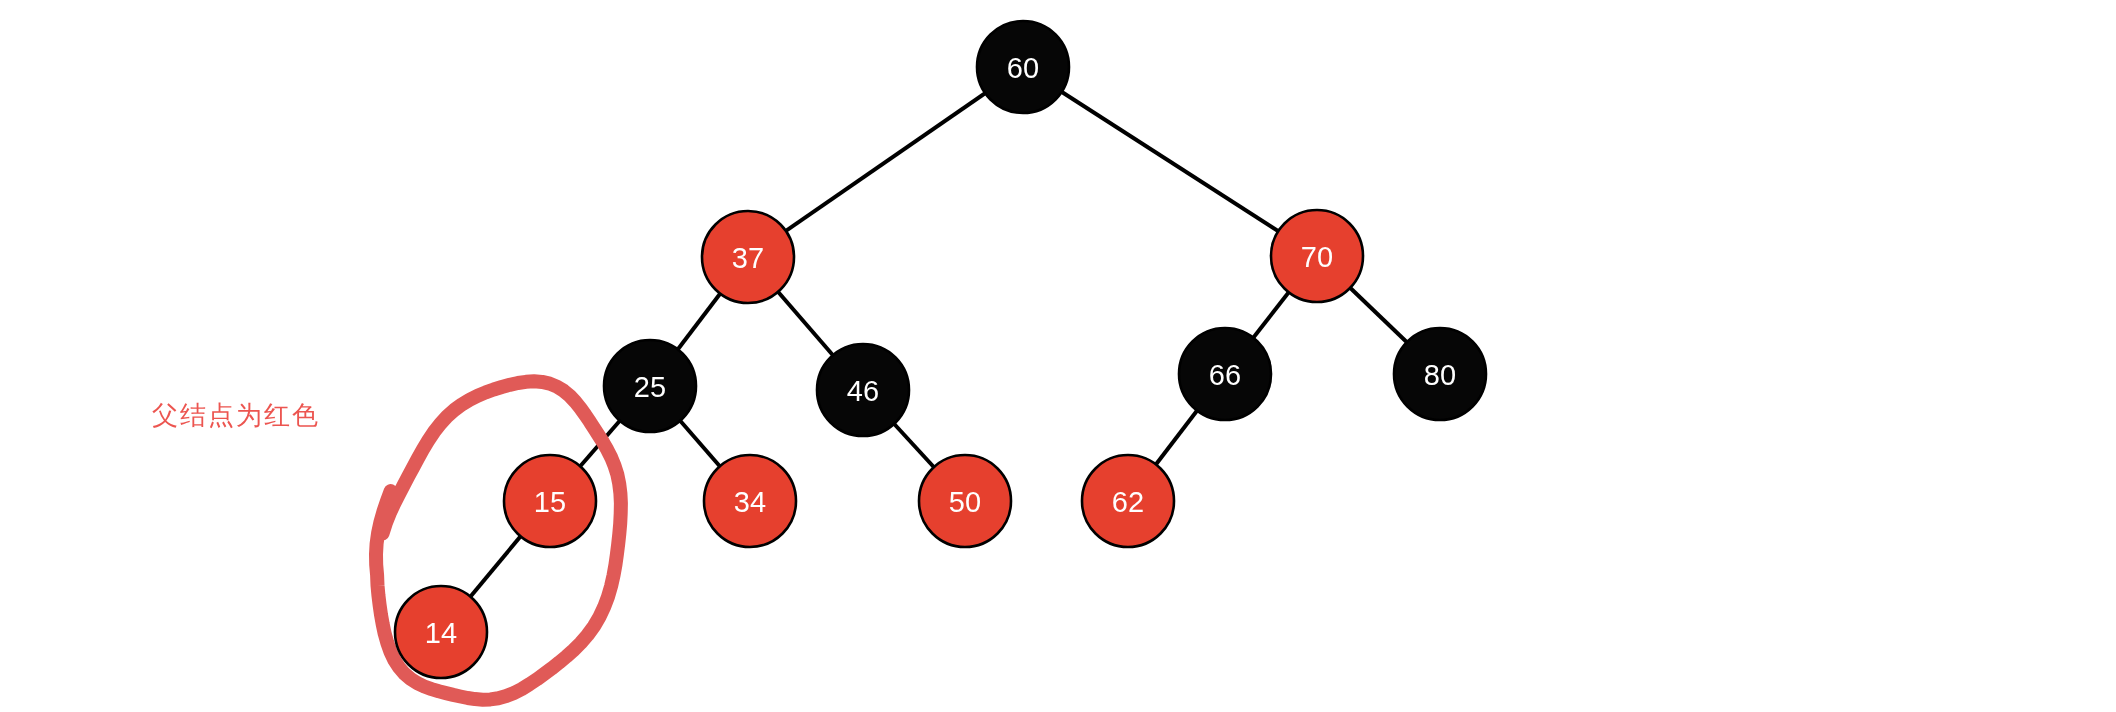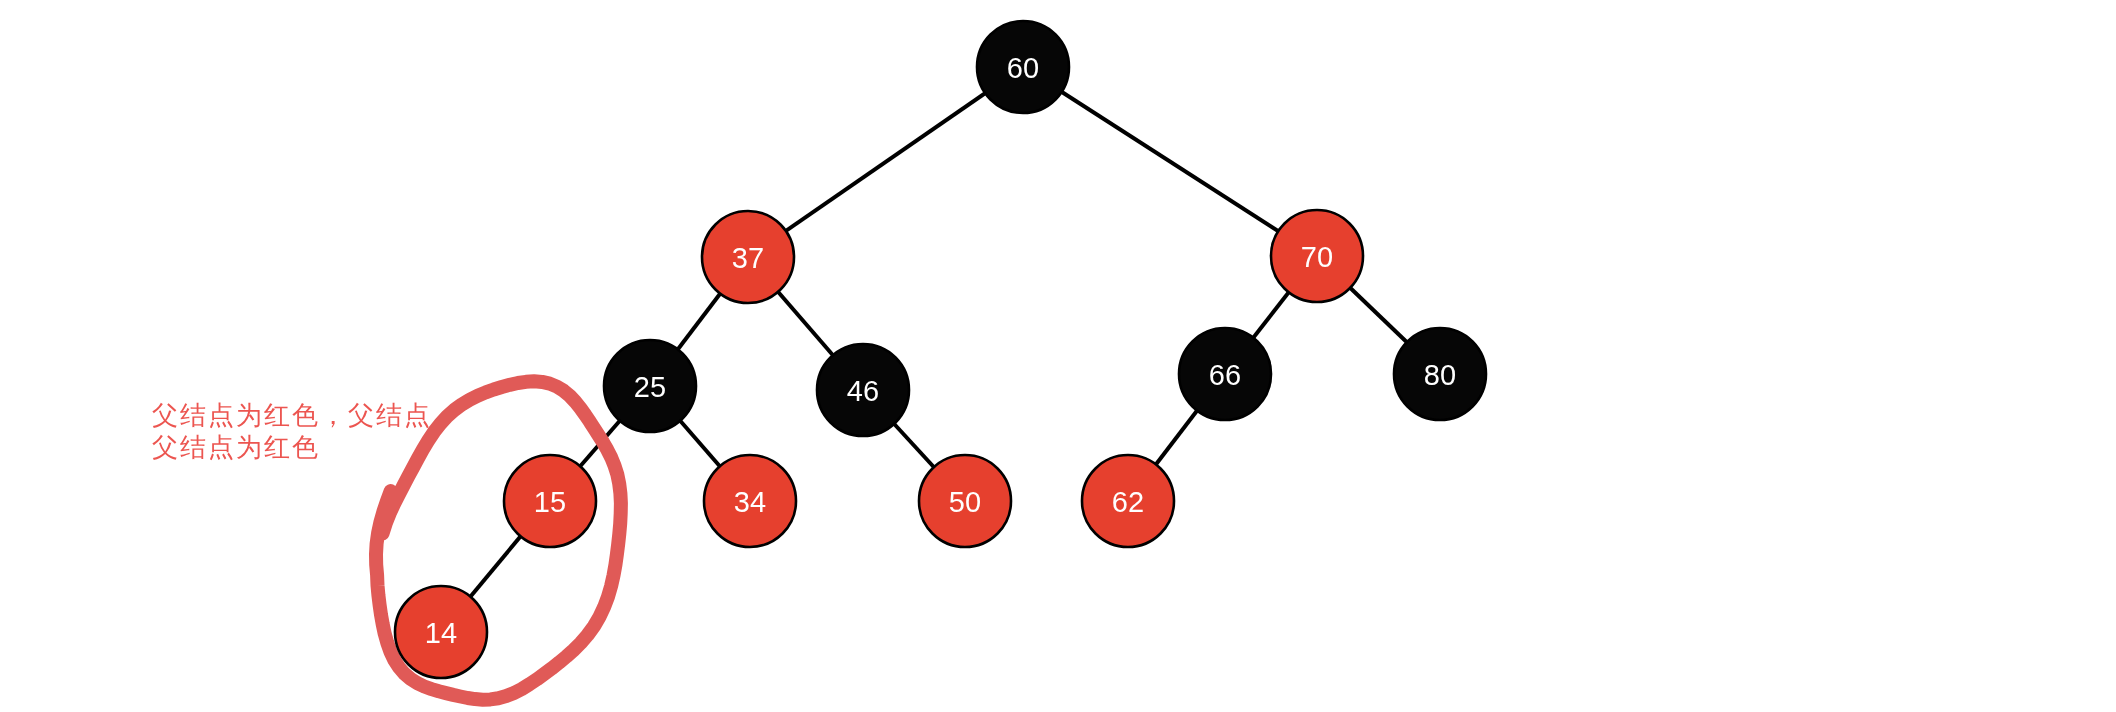--- a/index.html
+++ b/index.html
@@ -87,16 +87,15 @@
       <g>
         <circle cx="1128" cy="501" r="46" fill="#e6402e" stroke="#000000" stroke-width="2.6"></circle>
         <text x="1128" y="502" text-anchor="middle" dominant-baseline="central" fill="#ffffff" font-size="29">62</text>
       </g>
       <g>
         <circle cx="441" cy="632" r="46" fill="#e6402e" stroke="#000000" stroke-width="2.6"></circle>
         <text x="441" y="633" text-anchor="middle" dominant-baseline="central" fill="#ffffff" font-size="29">14</text>
       </g>
     </svg>
   <div class="annotation-text" style="color: rgb(236, 85, 80);">
-    <div>父结点为红色，父结点</div>
     <div>父结点为红色</div>
   </div>
 </div>
 
 </body></html>

